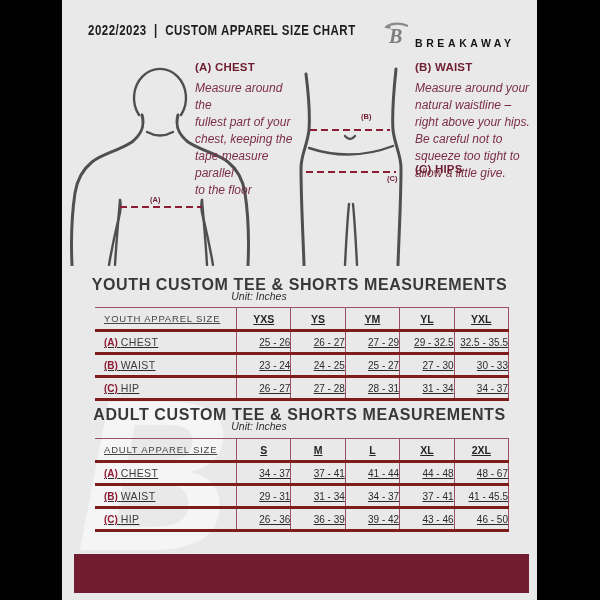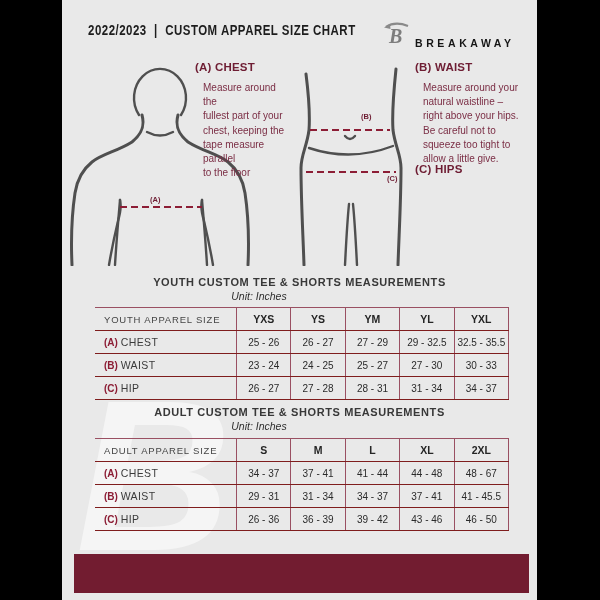--- a/index.html
+++ b/index.html
@@ -21,37 +21,37 @@
   
   .fig{position:absolute;z-index:1;}
   .fig path,.fig ellipse{fill:none;stroke:#4f4f4f;stroke-width:3;stroke-linecap:round;}
   .fig .thin{stroke-width:2.4;}
   .fig line{stroke:#8c1d35;stroke-width:2;stroke-dasharray:7 4;}
   .marker{position:absolute;font-size:7.5px;font-weight:bold;color:#6e1d33;z-index:2;}
 
   
   .note{position:absolute;z-index:1;}
   .note h2{margin:0 0 7px 0;font-size:11.5px;font-weight:bold;color:#6e1d33;letter-spacing:.2px;}
-  .note p{margin:8px;font-size:10px;line-height:1.42;color:#7b2e45;white-space:pre-line;}
-
-  
-  .tbl-title{position:absolute;left:0;width:475px;text-align:center;font-size:11px;font-weight:bold;
+  .note p{margin:0;font-size:12px;font-style:italic;line-height:1.42;color:#7b2e45;white-space:pre-line;}
+
+  
+  .tbl-title{position:absolute;left:0;width:475px;text-align:center;font-size:16px;font-weight:bold;
              color:#383838;letter-spacing:.6px;z-index:1;}
   .tbl-unit{position:absolute;left:0;width:394px;text-align:center;font-size:10.5px;font-style:italic;
             color:#2e2e2e;z-index:1;}
   table.size-table{position:absolute;left:33px;border-collapse:collapse;table-layout:fixed;
                    width:414px;z-index:1;background:transparent;}
   .size-table tr{height:23px;}
-  .size-table th,.size-table td{padding:0;border-top:1px solid #9a5062;border-bottom:1px solid #7f1d1d;
-                   text-align:center;vertical-align:middle;}
+  .size-table th,.size-table td{padding:0;border-top:1px solid #9a5062;border-bottom:3px solid #7f1d1d;
+                   text-align:center;vertical-align:middle;text-decoration:underline;}
   .size-table .c1{width:132px;text-align:left;padding-left:9px;}
   .size-table th.c1{font-weight:normal;font-size:9.5px;letter-spacing:.8px;color:#454545;}
   .size-table th{font-size:10.5px;font-weight:bold;color:#252525;}
   .size-table td{font-size:10px;color:#2b2b2b;}
-  .size-table td.v{border-left:1px solid #9a5062;}
+  .size-table td.v{border-left:1px solid #9a5062;text-align:right;}
   .size-table th.v{border-left:1px solid #9a5062;}
   .size-table .last{border-right:1px solid #9a5062;}
   .pfx{font-weight:bold;color:#8c1d35;}
   .rlabel{font-size:10.5px;color:#3a3a3a;letter-spacing:.4px;}
 
   .footer-bar{position:absolute;left:12px;top:554px;width:455px;height:39px;background:#721c30;z-index:1;}
 </style>
 </head>
 <body>
 

